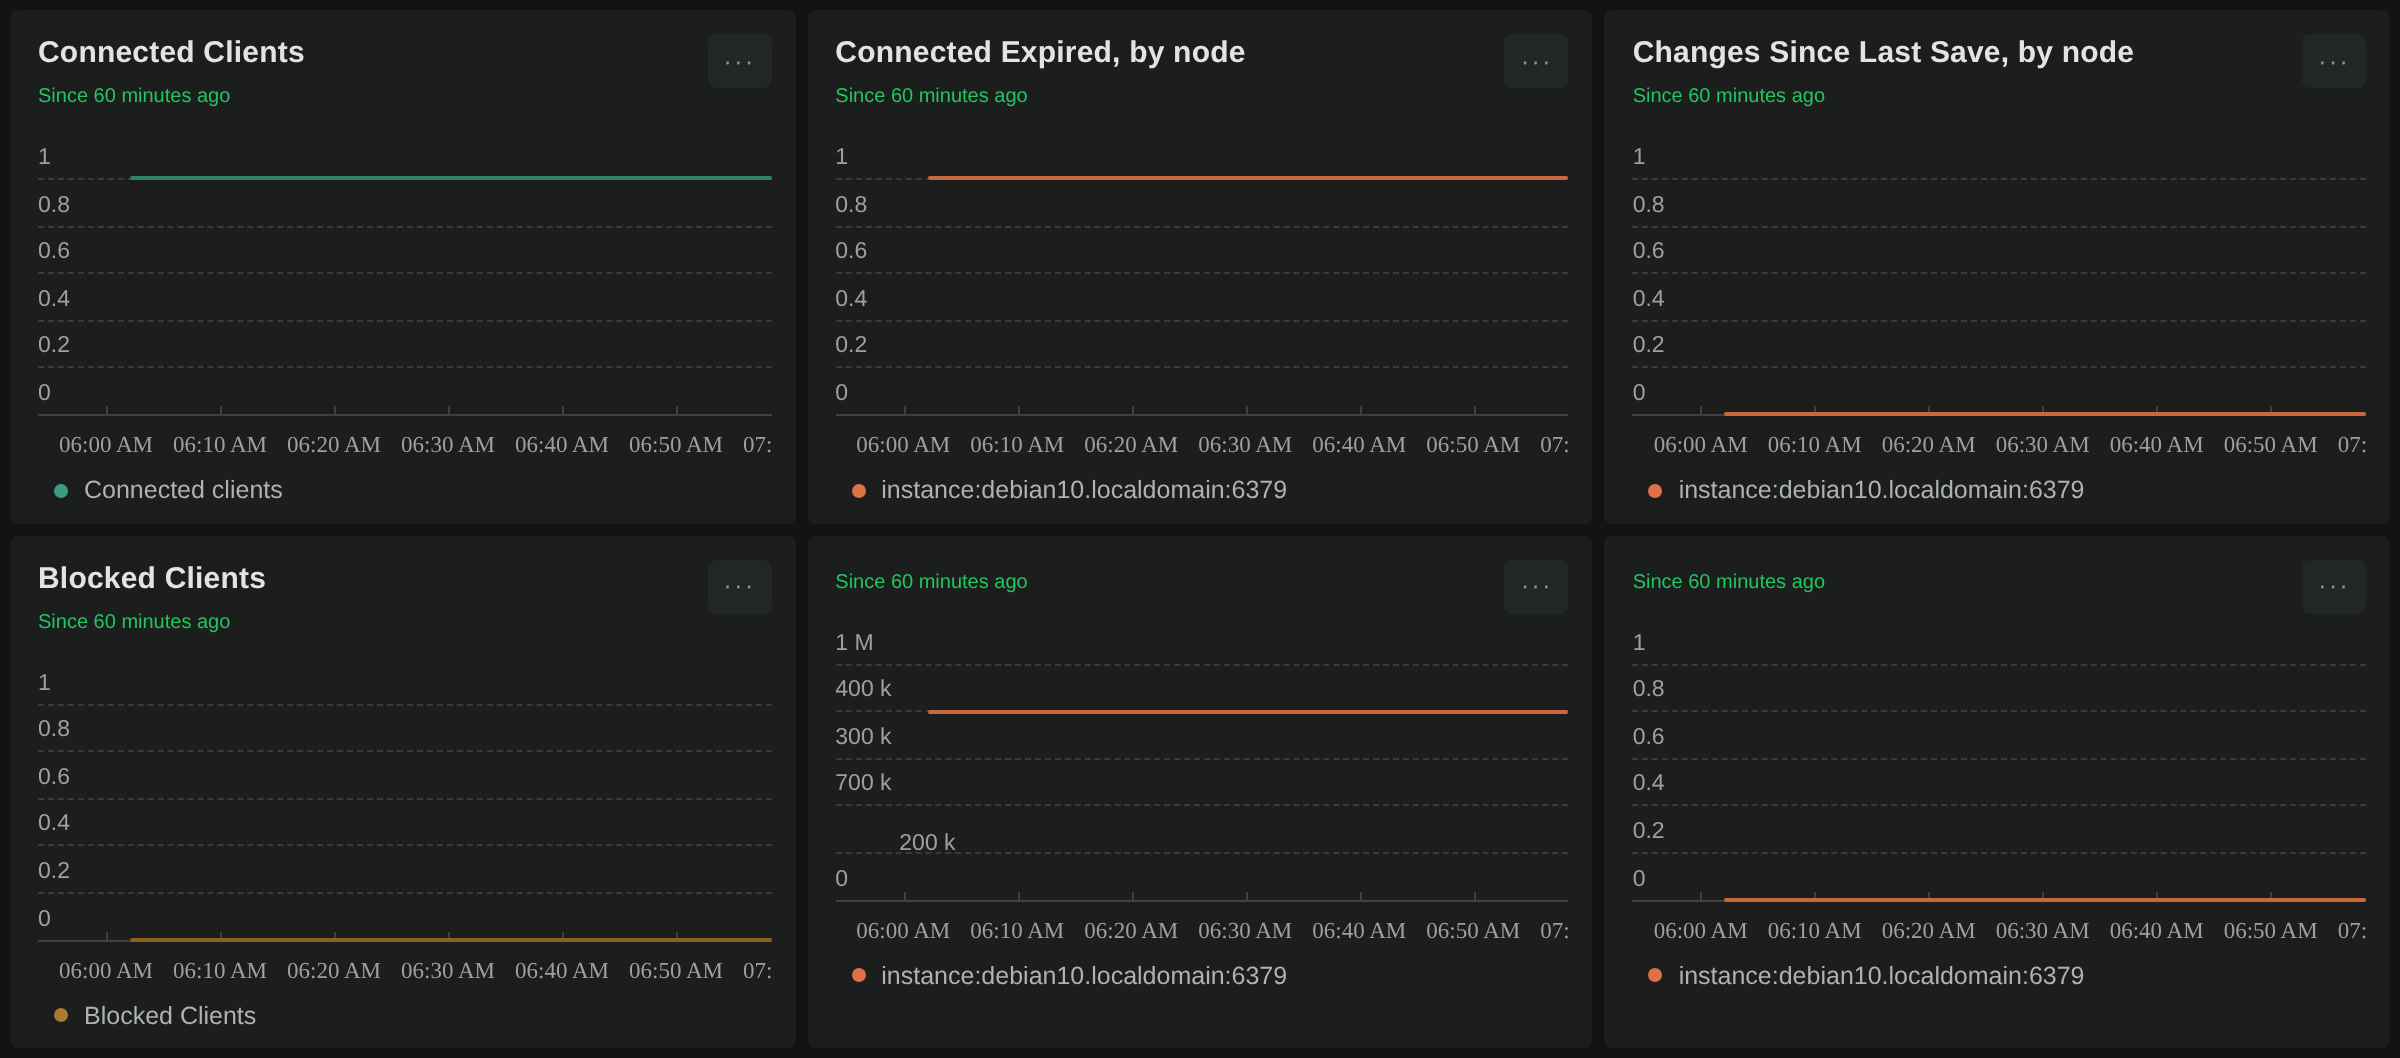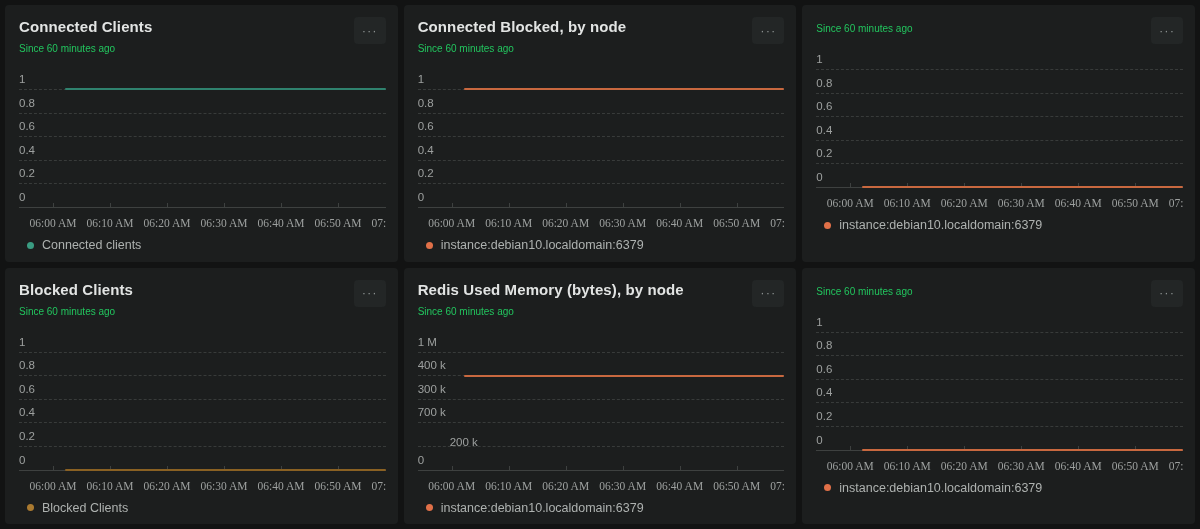--- a/index.html
+++ b/index.html
@@ -139,21 +139,21 @@
         <div class="xlabel" style="left: 376px; top: 151px;">07:00 AM</div>
         <div class="series-line" style="top: 23px; left: 46px; right: 0px; background: rgb(47, 130, 110);"></div>
       </div>
     <div class="legend">
       <span class="legend-dot" style="background: rgb(58, 156, 130);"></span>
       <span>Connected clients</span>
     </div>
   </div>
 
   <div class="panel">
-    <h2 class="panel-title">Connected Blocked, by node</h2>
+    <h2 class="panel-title">Connected Expired, by node</h2>
     <div class="panel-subtitle">Since 60 minutes ago</div>
     <button class="menu-btn"><span>···</span></button>
     <div class="chart">
         <div class="gridline" style="top: 24px;"></div>
         <div class="ylabel" style="top: 7px;">1</div>
         <div class="gridline" style="top: 47.6px;"></div>
         <div class="ylabel" style="top: 30.6px;">0.8</div>
         <div class="gridline" style="top: 71.2px;"></div>
         <div class="ylabel" style="top: 54.2px;">0.6</div>
         <div class="gridline" style="top: 94.8px;"></div>
@@ -177,20 +177,21 @@
         <div class="xlabel" style="left: 376px; top: 151px;">07:00 AM</div>
         <div class="series-line" style="top: 23px; left: 46px; right: 0px; background: rgb(200, 104, 63);"></div>
       </div>
     <div class="legend">
       <span class="legend-dot" style="background: rgb(224, 112, 72);"></span>
       <span>instance:debian10.localdomain:6379</span>
     </div>
   </div>
 
   <div class="panel">
+    <h2 class="panel-title">Changes Since Last Save, by node</h2>
     <div class="panel-subtitle">Since 60 minutes ago</div>
     <button class="menu-btn"><span>···</span></button>
     <div class="chart">
         <div class="gridline" style="top: 24px;"></div>
         <div class="ylabel" style="top: 7px;">1</div>
         <div class="gridline" style="top: 47.6px;"></div>
         <div class="ylabel" style="top: 30.6px;">0.8</div>
         <div class="gridline" style="top: 71.2px;"></div>
         <div class="ylabel" style="top: 54.2px;">0.6</div>
         <div class="gridline" style="top: 94.8px;"></div>
@@ -252,21 +253,20 @@
         <div class="xlabel" style="left: 376px; top: 151px;">07:00 AM</div>
         <div class="series-line" style="top: 141px; left: 46px; right: 0px; background: rgb(138, 97, 35);"></div>
       </div>
     <div class="legend">
       <span class="legend-dot" style="background: rgb(170, 122, 48);"></span>
       <span>Blocked Clients</span>
     </div>
   </div>
 
   <div class="panel">
-    <h2 class="panel-title">Redis Used Memory (bytes), by node</h2>
     <div class="panel-subtitle">Since 60 minutes ago</div>
     <button class="menu-btn"><span>···</span></button>
     <div class="chart">
         <div class="gridline" style="top: 24px;"></div>
         <div class="ylabel" style="top: 7px;">1 M</div>
         <div class="gridline" style="top: 47.6px;"></div>
         <div class="ylabel" style="top: 30.6px;">400 k</div>
         <div class="gridline" style="top: 71.2px;"></div>
         <div class="ylabel" style="top: 54.2px;">300 k</div>
         <div class="gridline" style="top: 94.8px;"></div>

